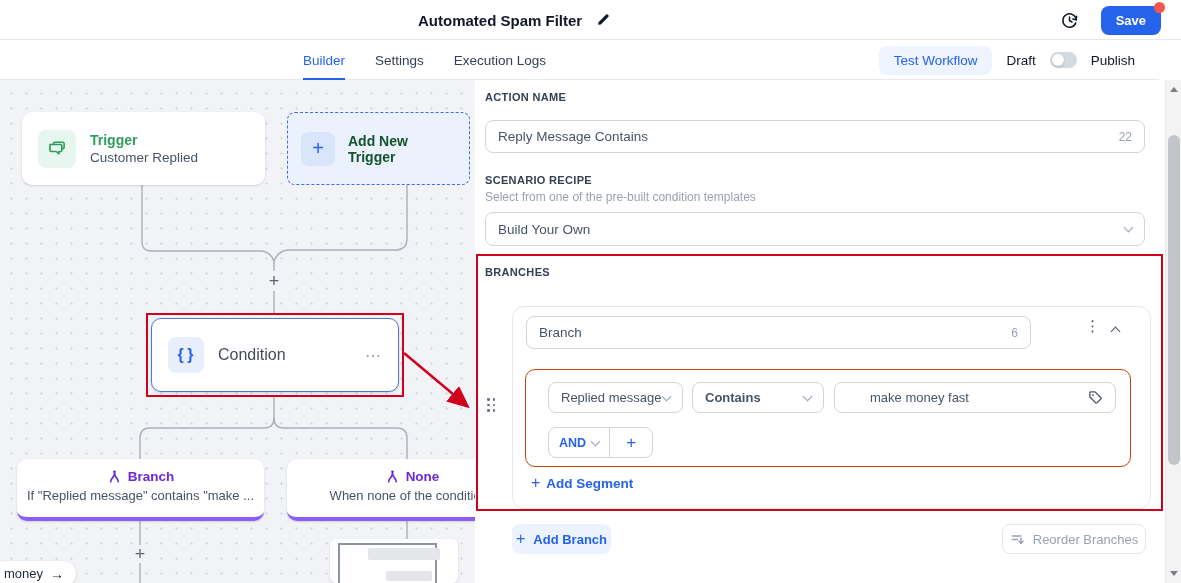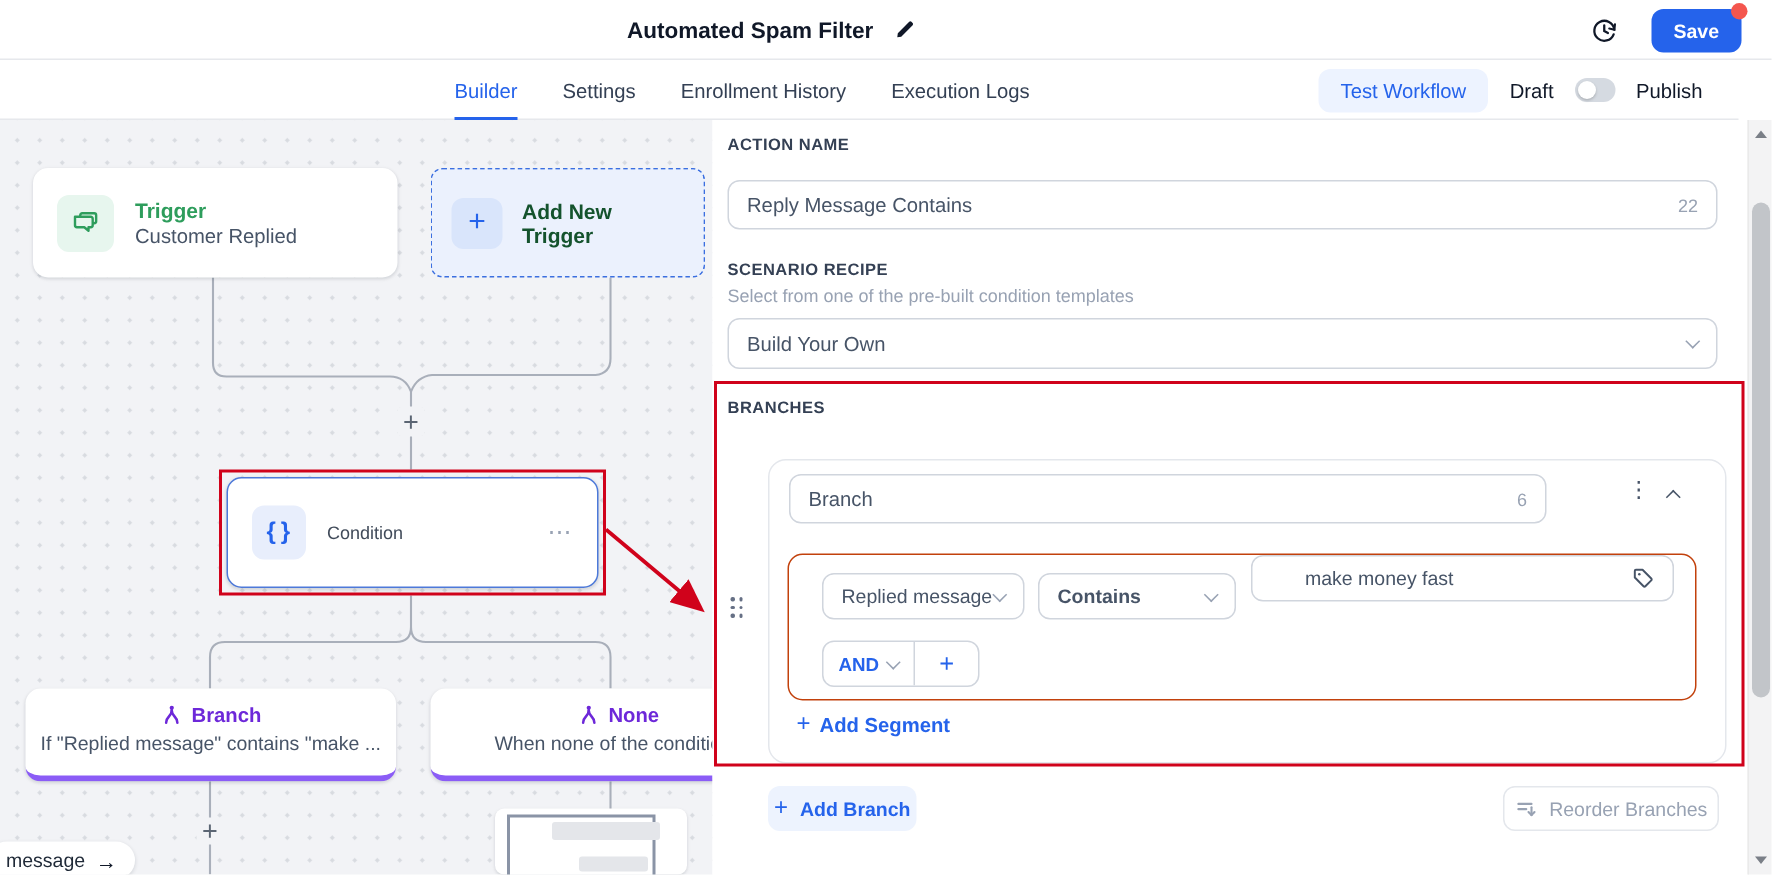--- a/index.html
+++ b/index.html
@@ -93,21 +93,20 @@
       <span>Save</span>
       <span class="save-dot"></span>
     </button>
   </div>
 </div>
 
 <div id="tabbar">
   <div class="tabs">
     <div class="tab active">Builder</div>
     <div class="tab">Settings</div>
-    <div class="tab">Enrollment History</div>
     <div class="tab">Execution Logs</div>
   </div>
   <div class="tabbar-right">
     <button class="test-btn">Test Workflow</button>
     <span class="draft-label">Draft</span>
     <div class="toggle">
         <div class="toggle-knob"></div>
       </div>
     <span class="publish-label">Publish</span>
   </div>
@@ -148,21 +147,21 @@
     </div>
 
     <div class="plus-node" style="left:265px;top:192px;">
         <span>+</span>
       </div>
 
     <div class="red-box" style="left:146px;top:233px;width:258px;height:84px;"></div>
 
     <div class="node-card" style="left:151px;top:238px;width:248px;height:74px;border:1.5px solid #4d79d9;display:flex;align-items:center;padding:0 16px;gap:14px;">
       <div class="icon-sq" style="width:36px;height:36px;background:#e8eefc;color:#2563eb;font-size:16px;font-weight:700;letter-spacing:1px;">{ }</div>
-      <div style="font-size:12px;color:#414b5a;">Condition</div>
+      <div style="font-size:16px;color:#414b5a;">Condition</div>
       <div style="margin-left:auto;color:#98a2b3;font-size:16px;letter-spacing:1px;">⋯</div>
     </div>
 
     <div class="node-card" style="left:17px;top:379px;width:247px;height:62px;border-bottom:4px solid #8b5cf6;padding-top:9px;">
       <div class="branch-node-title">
         <svg class="ic" width="15" height="16" viewBox="0 0 18 18" fill="none" stroke="#6d28d9" stroke-width="2" stroke-linecap="round">
           <path d="M4.5 16c0-5.5 4.5-4.5 4.5-10"></path>
             <path d="M13.5 16c0-5.5-4.5-4.5-4.5-10"></path>
             <circle cx="9" cy="4" r="1.7" fill="#6d28d9" stroke="none"></circle>
         </svg>
@@ -187,21 +186,21 @@
         <span>+</span>
       </div>
 
     <div class="node-card" style="left:330px;top:459px;width:128px;height:44px;border-radius:6px;">
       <div style="position:absolute;left:8px;top:4px;width:99px;height:44px;border:2px solid #8a94a6;background:#fff;"></div>
       <div style="position:absolute;left:38px;top:9px;width:72px;height:12px;background:#e4e6ea;border-radius:2px;"></div>
       <div style="position:absolute;left:56px;top:32px;width:46px;height:10px;background:#e4e6ea;border-radius:2px;"></div>
     </div>
 
     <div style="position:absolute;left:-8px;top:481px;height:25px;background:#fff;border-radius:13px;box-shadow:0 1px 3px rgba(16,24,40,.15);display:flex;align-items:center;padding:0 12px;gap:7px;">
-      <span style="font-size:13px;color:#1f2937;">message</span>
+      <span style="font-size:13px;color:#1f2937;">money</span>
       <span style="font-size:14px;color:#101828;">→</span>
     </div>
   </div>
 
   <div id="panel">
 
     <div class="sec-label" style="left:10px;top:11px;">ACTION NAME</div>
     <div class="field" style="left:10px;top:40px;width:660px;height:33px;">
       <span>Reply Message Contains</span>
       <span class="count">22</span>
@@ -235,21 +234,21 @@
 
       <div style="position:absolute;left:12px;top:62px;width:606px;height:98px;border:1px solid #c2410c;border-radius:10px;">
         <div class="field" style="left:22px;top:12px;width:135px;height:31px;cursor:pointer;font-size:13px;">
           <span>Replied message</span>
           <span class="chev" style="margin-left:auto;"></span>
         </div>
         <div class="field" style="left:166px;top:12px;width:132px;height:31px;cursor:pointer;font-size:13px;font-weight:bold;">
           <span>Contains</span>
           <span class="chev" style="margin-left:auto;"></span>
         </div>
-        <div class="field" style="left:308px;top:0;width:282px;height:31px;font-size:13px;padding-left:35px;">
+        <div class="field" style="left:308px;top:12px;width:282px;height:31px;font-size:13px;padding-left:35px;">
           <span>make money fast</span>
           <span style="margin-left:auto;display:flex;">
             <svg class="ic" width="15" height="15" viewBox="0 0 16 16" fill="none" stroke="#475467" stroke-width="1.4" stroke-linejoin="round">
               <path d="M2 7.5V2.8A.8.8 0 0 1 2.8 2h4.7l6.2 6.2a.9.9 0 0 1 0 1.3l-4.2 4.2a.9.9 0 0 1-1.3 0L2 7.5z"></path>
               <circle cx="5.2" cy="5.2" r="0.9" fill="#475467" stroke="none"></circle>
             </svg>
           </span>
         </div>
         <div style="position:absolute;left:22px;top:57px;height:31px;border:1px solid #d0d5dd;border-radius:8px;display:flex;align-items:stretch;overflow:hidden;">
           <div style="display:flex;align-items:center;gap:6px;padding:0 10px;cursor:pointer;">

